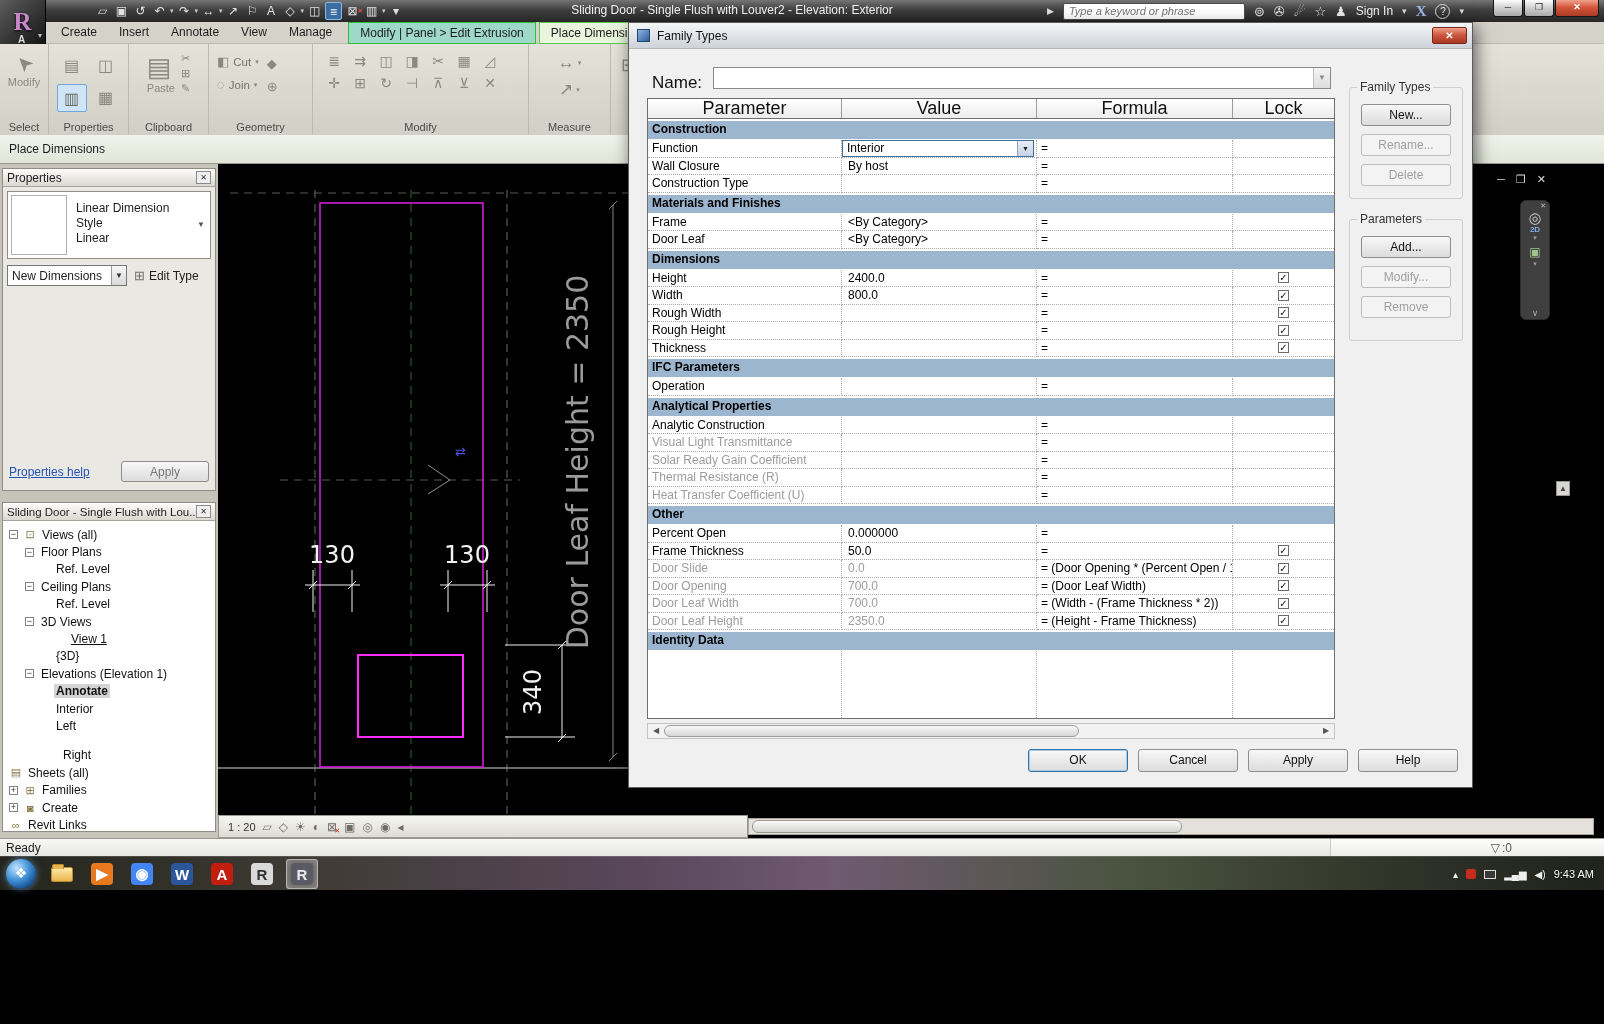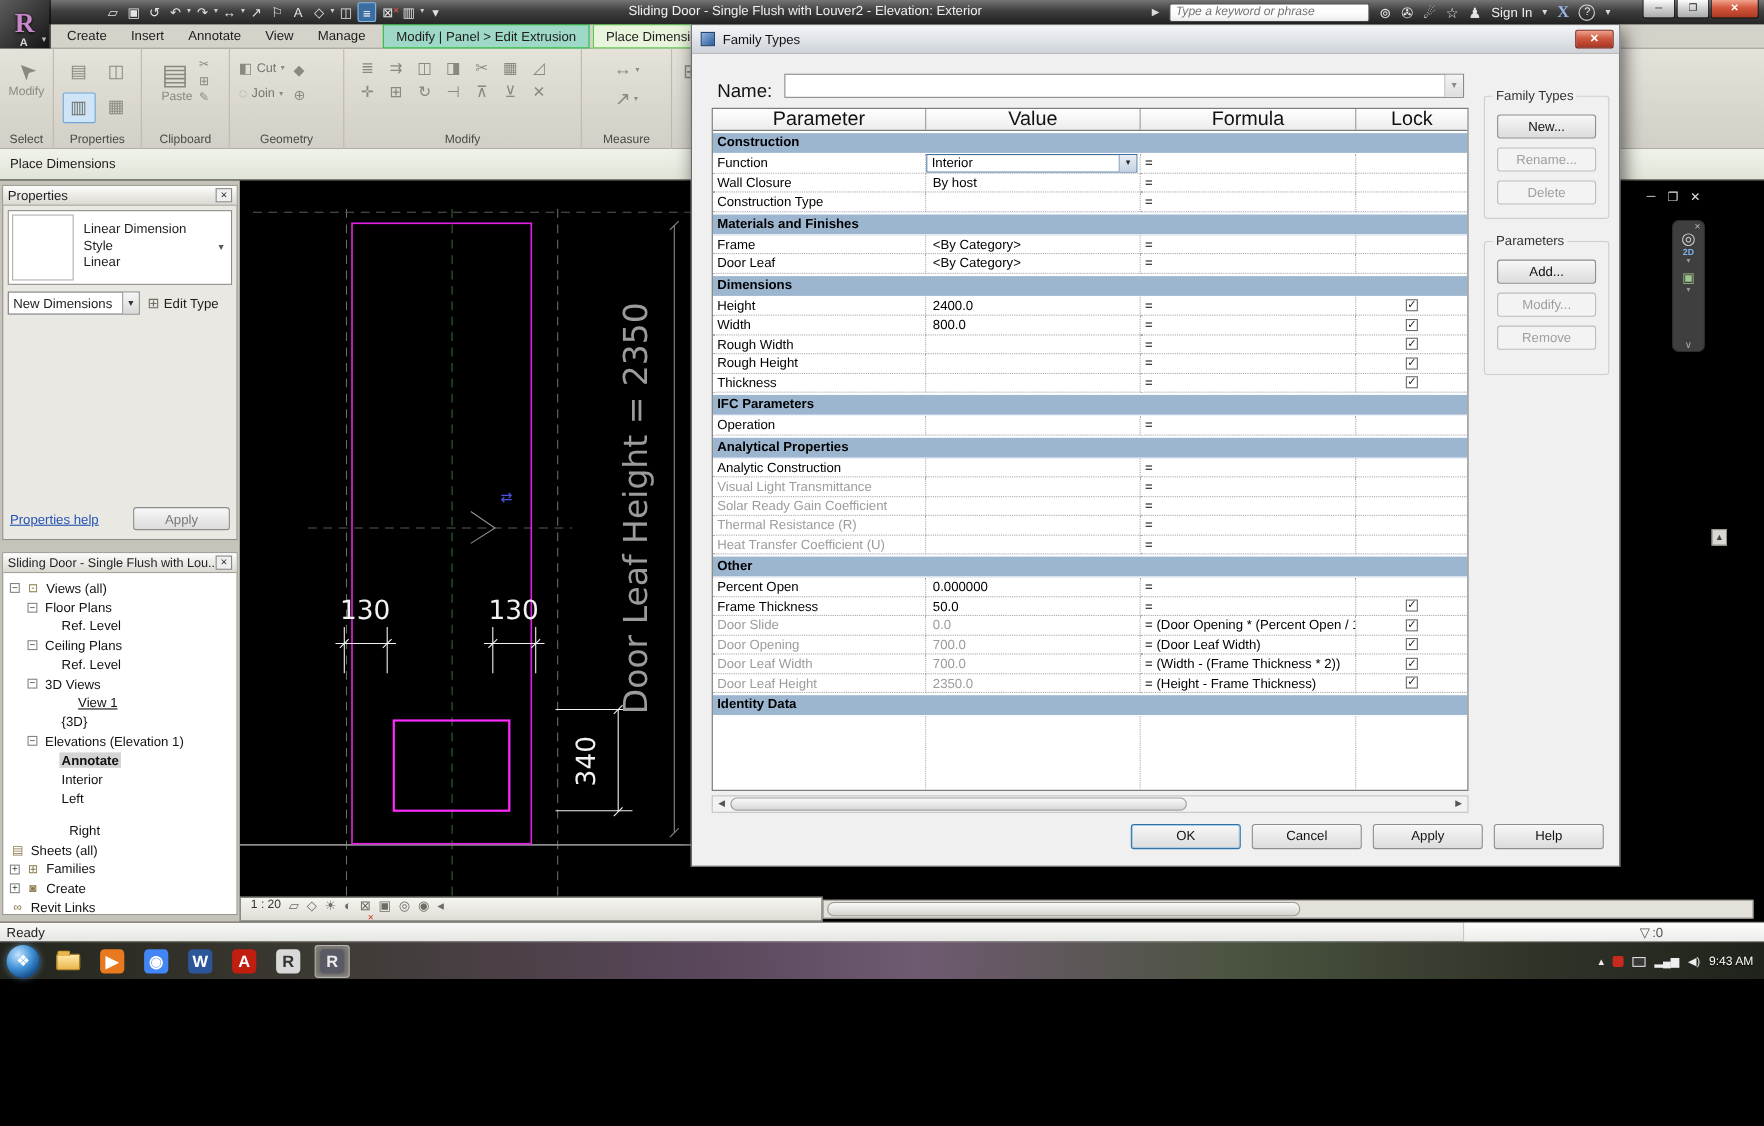--- a/index.html
+++ b/index.html
@@ -72,21 +72,21 @@
 
 
 .optbar{position:absolute;left:0;top:135px;width:1604px;height:29px;z-index:20;
   background:linear-gradient(#f1f3ea,#e1e5d8);border-bottom:1px solid #99978e;
   font-size:12px;line-height:28px;padding-left:9px;color:#1d1d1d}
 
 
 .canvas{position:absolute;left:218px;top:164px;width:1386px;height:674px;background:#000;z-index:1}
 .cad{position:absolute;left:0;top:0}
 .viewbar{position:absolute;left:218px;top:815px;width:530px;height:23px;z-index:6;
-  background:linear-gradient(#f5f5f1,#dedcd4);border:1px solid #9a9890;display:flex;gap:7px;padding:0 9px;font-size:11px;color:#333}
+  background:linear-gradient(#f5f5f1,#dedcd4);border:1px solid #9a9890;display:flex;align-items:center;gap:7px;padding:0 9px;font-size:11px;color:#333}
 .vbico{font-size:12px;color:#6e6d64}
 .vbico.dang{color:#6e6d64;position:relative}
 .vbico.dang::after{content:"✕";position:absolute;right:-3px;bottom:-1px;font-size:7px;color:#d03020}
 .canvas-hscroll{position:absolute;left:748px;top:818px;width:846px;height:17px;z-index:6;
   background:#e3e1da;border:1px solid #a7a59d;display:flex;align-items:center}
 .ch-thumb{width:430px;height:13px;margin-left:3px;background:linear-gradient(#fafafa,#d4d4d0);border:1px solid #9b9b94;border-radius:6px}
 .view-winctl{position:absolute;left:1497px;top:173px;z-index:5;display:flex;gap:11px;color:#dcdcdc;font-size:11px}
 .navbar{position:absolute;left:1520px;top:200px;width:30px;height:120px;z-index:5;
   background:rgba(72,72,72,.88);border:1px solid #2c2c2c;border-radius:6px;
   display:flex;flex-direction:column;align-items:center;color:#c9c9c9;padding-top:1px}

